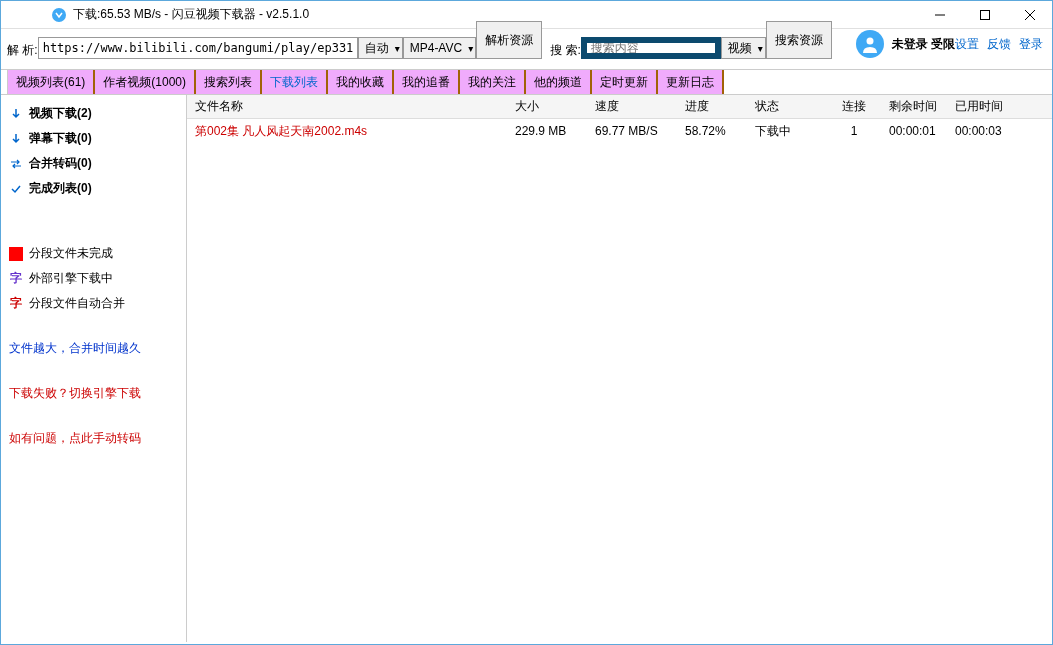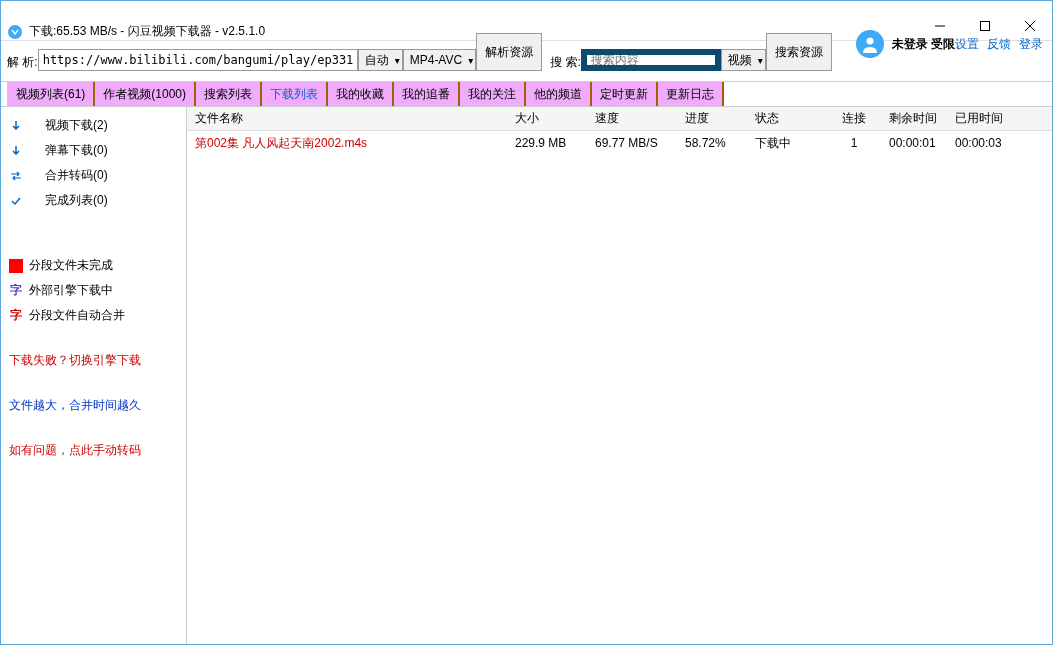--- a/index.html
+++ b/index.html
@@ -1,17 +1,17 @@
 <!DOCTYPE html>
 <html><head>
 <meta charset="utf-8">
 <style>
 * { margin: 0; padding: 0; box-sizing: border-box; font-family: "Microsoft YaHei", "SimSun", sans-serif; font-size: 12px; }
 body { background: #fff; width: 1053px; height: 645px; overflow: hidden; border: 1px solid #5ca8dc; }
-.titlebar { height: 40px; display: flex; align-items: flex-end; background: #fff; border-bottom: 1px solid #e0e0e0; }
+.titlebar { height: 28px; display: flex; align-items: center; background: #fff; border-bottom: 1px solid #e0e0e0; padding-left: 44px; }
 .titlebar-icon { width: 16px; height: 16px; margin: 0 6px; }
 .titlebar-title { flex: 1; font-size: 12px; color: #000; }
 .win-controls { display: flex; }
 .win-btn { width: 45px; height: 28px; display: flex; align-items: center; justify-content: center; cursor: pointer; }
 
 .toolbar { height: 30px; display: flex; align-items: flex-end; padding: 0 6px; }
 .toolbar-label { color: #000; }
 .url-input { flex: 0 0 320px; height: 22px; border: 1px solid #999; padding: 0 4px; font-family: monospace; font-size: 12px; }
 .combo { height: 22px; border: 1px solid #999; background: #f0f0f0; display: inline-flex; align-items: center; padding: 0 2px 0 6px; cursor: pointer; font-family: monospace; font-size: 12px; }
 .combo .chev { margin-left: 6px; font-size: 10px; }
@@ -25,21 +25,21 @@
 .user-line2 { display: flex; gap: 8px; }
 .user-link { color: #0066cc; cursor: pointer; }
 
 .tabbar { height: 26px; display: flex; border-top: 1px solid #ccc; border-bottom: 1px solid #ccc; margin-top: 10px; }
 .tab { border-right: 2px solid #a16207; padding: 0 8px; display: flex; align-items: center; cursor: pointer; background: #f0abfc; }
 .tab:first-child { border-left: 1px solid #ccc; margin-left: 6px; }
 .tab.active { color: #0066cc; }
 
 .content { display: flex; height: calc(100% - 96px); }
 .sidebar { width: 186px; border-right: 1px solid #ccc; padding: 6px 0; }
-.side-item { display: flex; align-items: center; padding: 4px 8px; gap: 22px; cursor: pointer; }
+.side-item { display: flex; align-items: center; padding: 4px 8px; gap: 6px; cursor: pointer; font-weight: bold; }
 .side-icon { width: 14px; display: flex; justify-content: center; }
 .legend-group { margin-top: 40px; }
 .legend-item { display: flex; align-items: center; padding: 4px 8px; gap: 6px; }
 .legend-swatch { width: 14px; height: 14px; }
 .legend-char { width: 14px; text-align: center; font-weight: bold; }
 .help-text { padding: 4px 8px; margin-top: 20px; cursor: pointer; }
 .help-text.red { color: #cc0000; }
 .help-text.blue { color: #0033cc; }
 
 .main { flex: 1; }
@@ -177,22 +177,22 @@
         </div>
         <div class="legend-item">
           <span class="legend-char" style="color:#6633cc">字</span>
           <span>外部引擎下载中</span>
         </div>
         <div class="legend-item">
           <span class="legend-char" style="color:#cc0000">字</span>
           <span>分段文件自动合并</span>
         </div>
       </div>
+      <div class="help-text blue">文件越大，合并时间越久</div>
       <div class="help-text red">下载失败？切换引擎下载</div>
-      <div class="help-text blue">文件越大，合并时间越久</div>
       <div class="help-text red">如有问题，点此手动转码</div>
     </div>
   <div class="main">
     <div class="table-header">
       <div class="th col-name">文件名称</div>
       <div class="th col-size">大小</div>
       <div class="th col-speed">速度</div>
       <div class="th col-progress">进度</div>
       <div class="th col-status">状态</div>
       <div class="th col-conn">连接</div>

